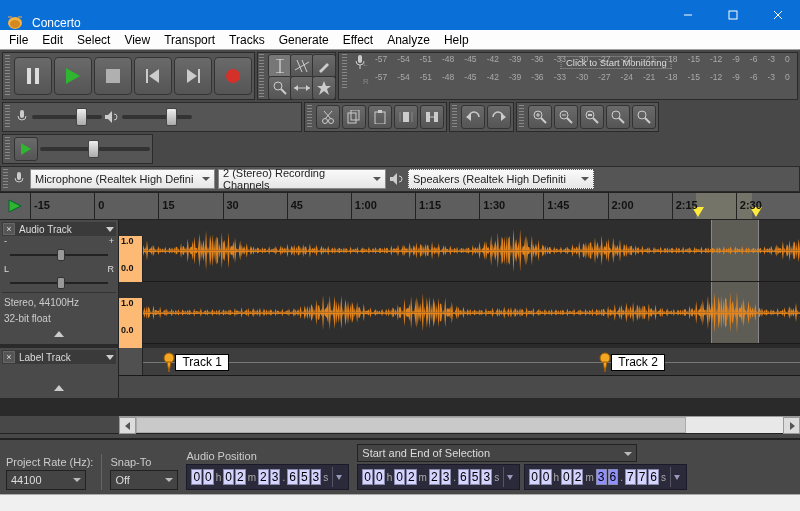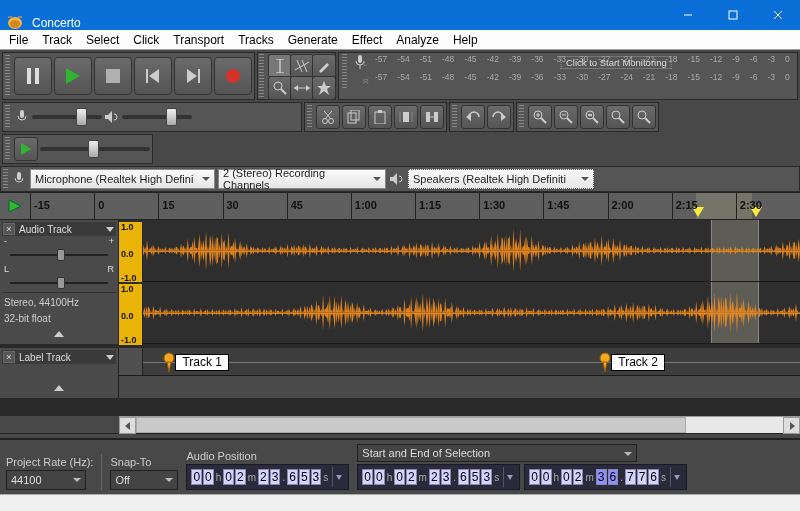--- a/index.html
+++ b/index.html
@@ -57,21 +57,21 @@
 .tp-row { display:flex; gap:0px; margin-top:1px;}
 .tp-btn { flex:1; height:15px; background:linear-gradient(#666,#4a4a4a); border:1px solid #333; font-size:9px; display:flex; align-items:center; justify-content:center; color:#ddd;}
 .tp-slider { position:relative; height:12px; margin:3px 8px;}
 .tp-slider .tr { position:absolute; left:0; right:0; top:5px; height:2px; background:#222;}
 .tp-slider .th { position:absolute; width:8px; height:12px; background:#999; border:1px solid #333; top:0; border-radius:2px;}
 .tp-lr { display:flex; justify-content:space-between; font-size:9px; padding:0 2px;}
 .tp-info { font-size:10px; color:#ccc; padding:2px 2px; line-height:1.2;}
 .tp-collapse { text-align:center; padding:2px 0;}
 
 .channel { position:relative; height:78px; background:#2e2e2e; border-bottom:1px solid #1a1a1a; flex:1;}
-.vscale { position:absolute; left:0; top:2px; width:24px; height:100%; background:#eab308; border-right:1px solid #222; font-size:9px; color:#111;text-align:right;}
+.vscale { position:absolute; left:0; top:16px; width:24px; height:100%; background:#fdba74; border-right:1px solid #222; font-size:9px; color:#111;text-align:right;}
 .vscale span { position:absolute; left:2px; font-weight:bold;}
 .wave-area { position:absolute; left:24px; right:0; top:0; bottom:0;}
 .wave-mid { position:absolute; left:0; right:0; top:50%; height:1px; background:#cf7a1a;}
 .wave-svg { position:absolute; inset:0; width:100%; height:100%;}
 .sel { position:absolute; top:0; bottom:0; background:rgba(180,180,160,0.35); border-left:1px solid #888; border-right:1px solid #888;}
 
 .label-track .channel { height:28px; background:#3e3e3e;}
 .label-line { position:absolute; top:14px; left:24px; right:0; height:1px; background:#777;}
 .label-flag { position:absolute; top:4px; display:flex; align-items:center;}
 .label-flag .pin { width:12px; height:20px; }
@@ -125,23 +125,23 @@
   <div class="wbtn close">
       <svg width="10" height="10">
         <line x1="1" y1="1" x2="9" y2="9" stroke-width="1"></line>
         <line x1="9" y1="1" x2="1" y2="9" stroke-width="1"></line>
       </svg>
     </div>
 </div>
 
 <div class="menubar">
   <div class="mi"><span>File</span></div>
-  <div class="mi"><span>Track</span></div>
+  <div class="mi"><span>Edit</span></div>
   <div class="mi"><span>Select</span></div>
-  <div class="mi"><span>Click</span></div>
+  <div class="mi"><span>View</span></div>
   <div class="mi"><span>Transport</span></div>
   <div class="mi"><span>Tracks</span></div>
   <div class="mi"><span>Generate</span></div>
   <div class="mi"><span>Effect</span></div>
   <div class="mi"><span>Analyze</span></div>
   <div class="mi"><span>Help</span></div>
 </div>
 
 <div class="toolbars">
 

